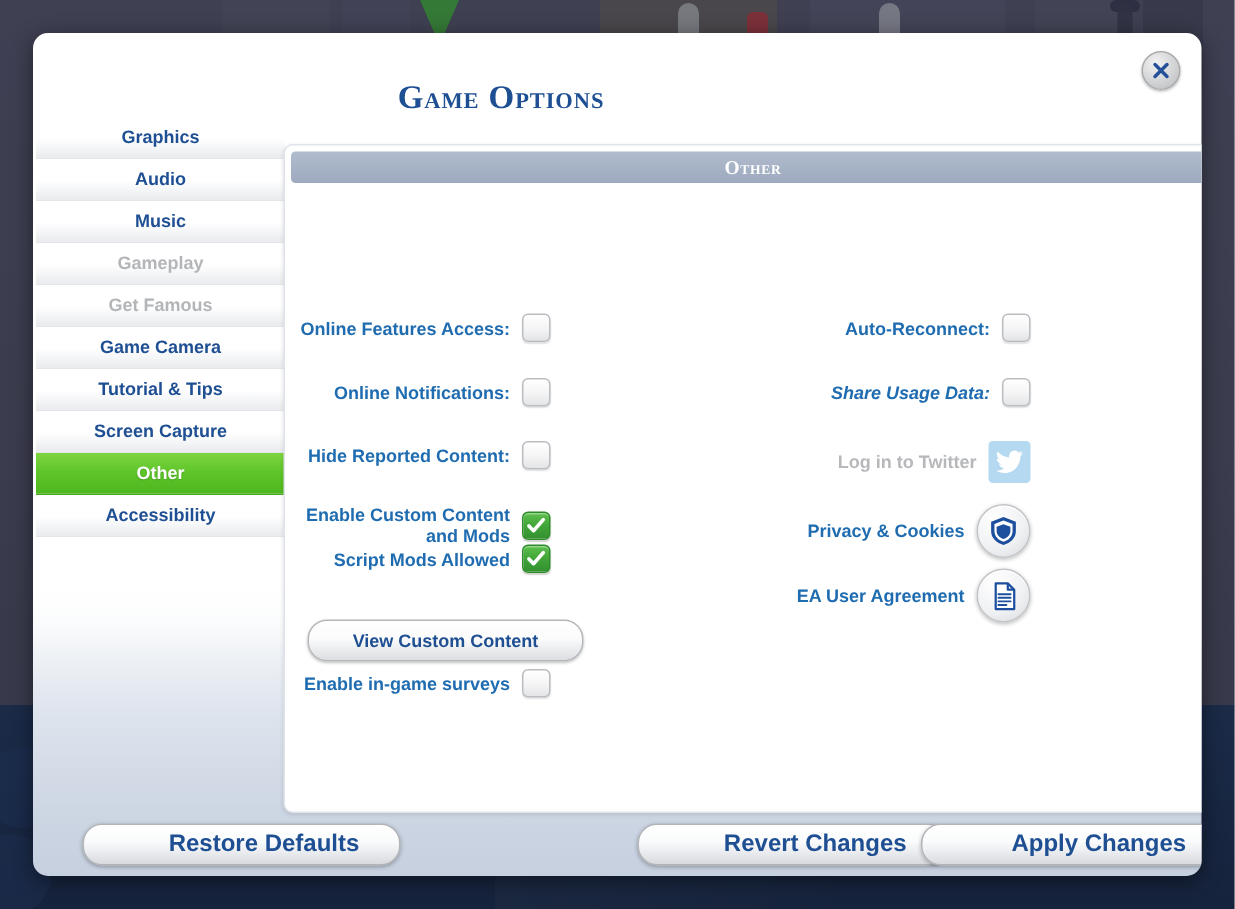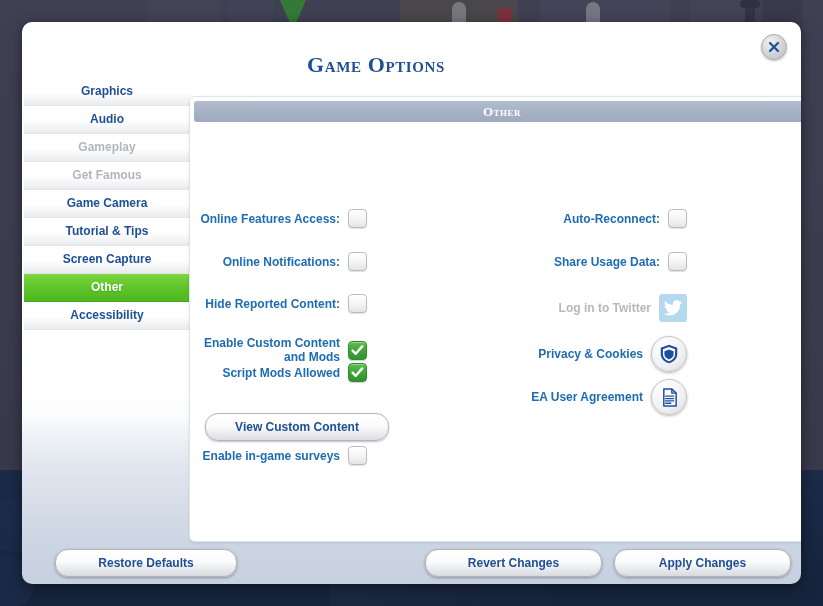--- a/index.html
+++ b/index.html
@@ -71,21 +71,20 @@
   
   #title {
     position: absolute; left: 0; top: 30px; width: 624px;
     text-align: center;
     color: #1f4f93;
     font-size: 22px;
     font-weight: bold;
     font-variant: small-caps;
     letter-spacing: .6px;
     font-family: "Liberation Serif", serif;
-    padding-left: 42px;
   }
   #close-btn {
     position: absolute; right: 14px; top: 12px;
     width: 24px; height: 24px; border-radius: 50%;
     background: radial-gradient(circle at 36% 30%, #f2f2f2, #c9cacc 72%, #b7b8ba 100%);
     border: 1px solid #a8aaac;
     box-shadow: 0 1px 2px rgba(0,0,0,.28);
     cursor: pointer;
   }
   #close-btn svg { position:absolute; left:5px; top:5px; }
@@ -201,23 +200,24 @@
 
   
   #footer { position: absolute; left: 0; top: 518px; width: 779px; height: 44px; }
   .foot-btn {
     position: absolute; top: 9px;
     height: 26px;
     border-radius: 13px;
     border: 1px solid #b2b4b8;
     background: linear-gradient(180deg, #ffffff 0%, #fafbfc 42%, #eaecef 70%, #d8dade 100%);
     box-shadow: 0 1px 3px rgba(0,0,0,.30), inset 0 1px 0 rgba(255,255,255,.95);
-    color: #1f4f93; font-size: 12px; font-weight: bold;
+    color: #1f4f93; font-size: 16px; font-weight: bold;
     display: flex; align-items: center; justify-content: center;
     cursor: pointer;
+    padding-left: 30px;
   }
   #btn-restore { left: 33px;  width: 180px; }
   #btn-revert  { left: 403px; width: 175px; }
   #btn-apply   { left: 592px; width: 175px; }
 </style>
 </head>
 <body>
 
 <div id="backdrop">
   <div class="bg-sky"></div>
@@ -249,20 +249,21 @@
 
   <div id="close-btn">
     <svg width="14" height="14" viewBox="0 0 14 14" aria-hidden="true">
       <path d="M3 3 L11 11 M11 3 L3 11" stroke="#24509a" stroke-width="2.3" stroke-linecap="round" fill="none"></path>
     </svg>
   </div>
 
   <div id="sidebar">
       <div class="nav-item">Graphics</div>
       <div class="nav-item">Audio</div>
+      <div class="nav-item">Music</div>
       <div class="nav-item disabled">Gameplay</div>
       <div class="nav-item disabled">Get Famous</div>
       <div class="nav-item">Game Camera</div>
       <div class="nav-item">Tutorial &amp; Tips</div>
       <div class="nav-item">Screen Capture</div>
       <div class="nav-item selected">Other</div>
       <div class="nav-item">Accessibility</div>
     </div>
 
   <div id="panel">
@@ -301,21 +302,21 @@
           <div class="opt-label">Enable in-game surveys</div>
           <div class="cbox"></div>
         </div>
         <div class="pill-btn" style="left: 15px; top: 282px; width: 182px;">View Custom Content</div>
       </div>
     <div class="col" id="col-right">
         <div class="opt-row" style="top: 78px; left: 0px; width: 185px;">
           <div class="opt-label">Auto-Reconnect:</div>
           <div class="cbox"></div>
         </div>
-        <div class="opt-row" style="top: 121px; left: 0px; width: 185px;">
+        <div class="opt-row" style="top: 121px; left: 0px; width: 185px; font-style: italic;">
           <div class="opt-label">Share Usage Data:</div>
           <div class="cbox"></div>
         </div>
         <div class="opt-row" style="top: 163px; left: 0px; width: 185px;">
           <div class="opt-label muted">Log in to Twitter</div>
           <div class="tw-btn">
             <svg width="20" height="20" viewBox="0 0 24 24" aria-hidden="true">
               <path d="M23 4.9c-.8.4-1.7.6-2.6.8 .9-.6 1.6-1.5 2-2.5 -.9.5-1.9.9-2.9 1.1 -.8-.9-2-1.5-3.3-1.5 -2.5 0-4.5 2-4.5 4.5 0 .4 0 .7.1 1 -3.8-.2-7.1-2-9.3-4.7 -.4.7-.6 1.4-.6 2.3 0 1.6.8 3 2 3.8 -.7 0-1.4-.2-2-.5v.1c0 2.2 1.5 4 3.6 4.4 -.4.1-.8.2-1.2.2 -.3 0-.6 0-.8-.1 .6 1.8 2.3 3.1 4.2 3.2 -1.6 1.2-3.5 1.9-5.6 1.9 -.4 0-.7 0-1.1-.1 2 1.3 4.4 2 6.9 2 8.3 0 12.8-6.9 12.8-12.8v-.6c.9-.6 1.6-1.4 2.3-2.3z" fill="#ffffff"></path>
             </svg>
           </div>

